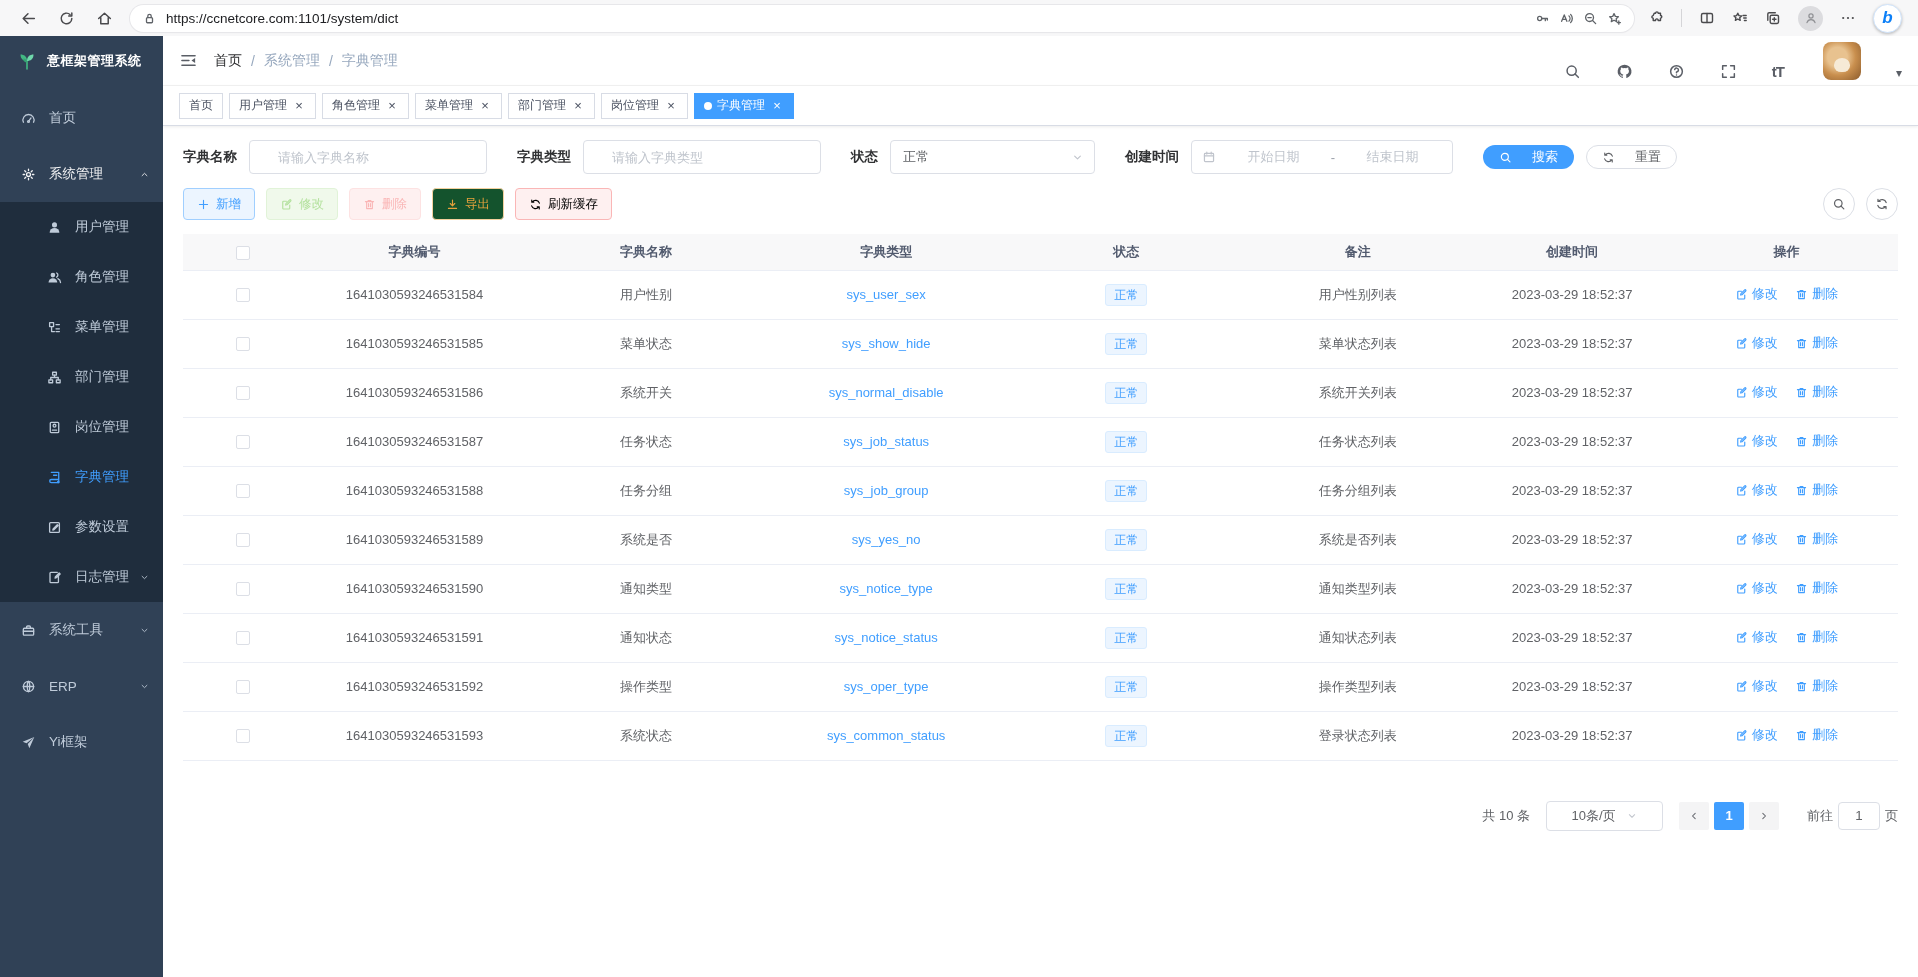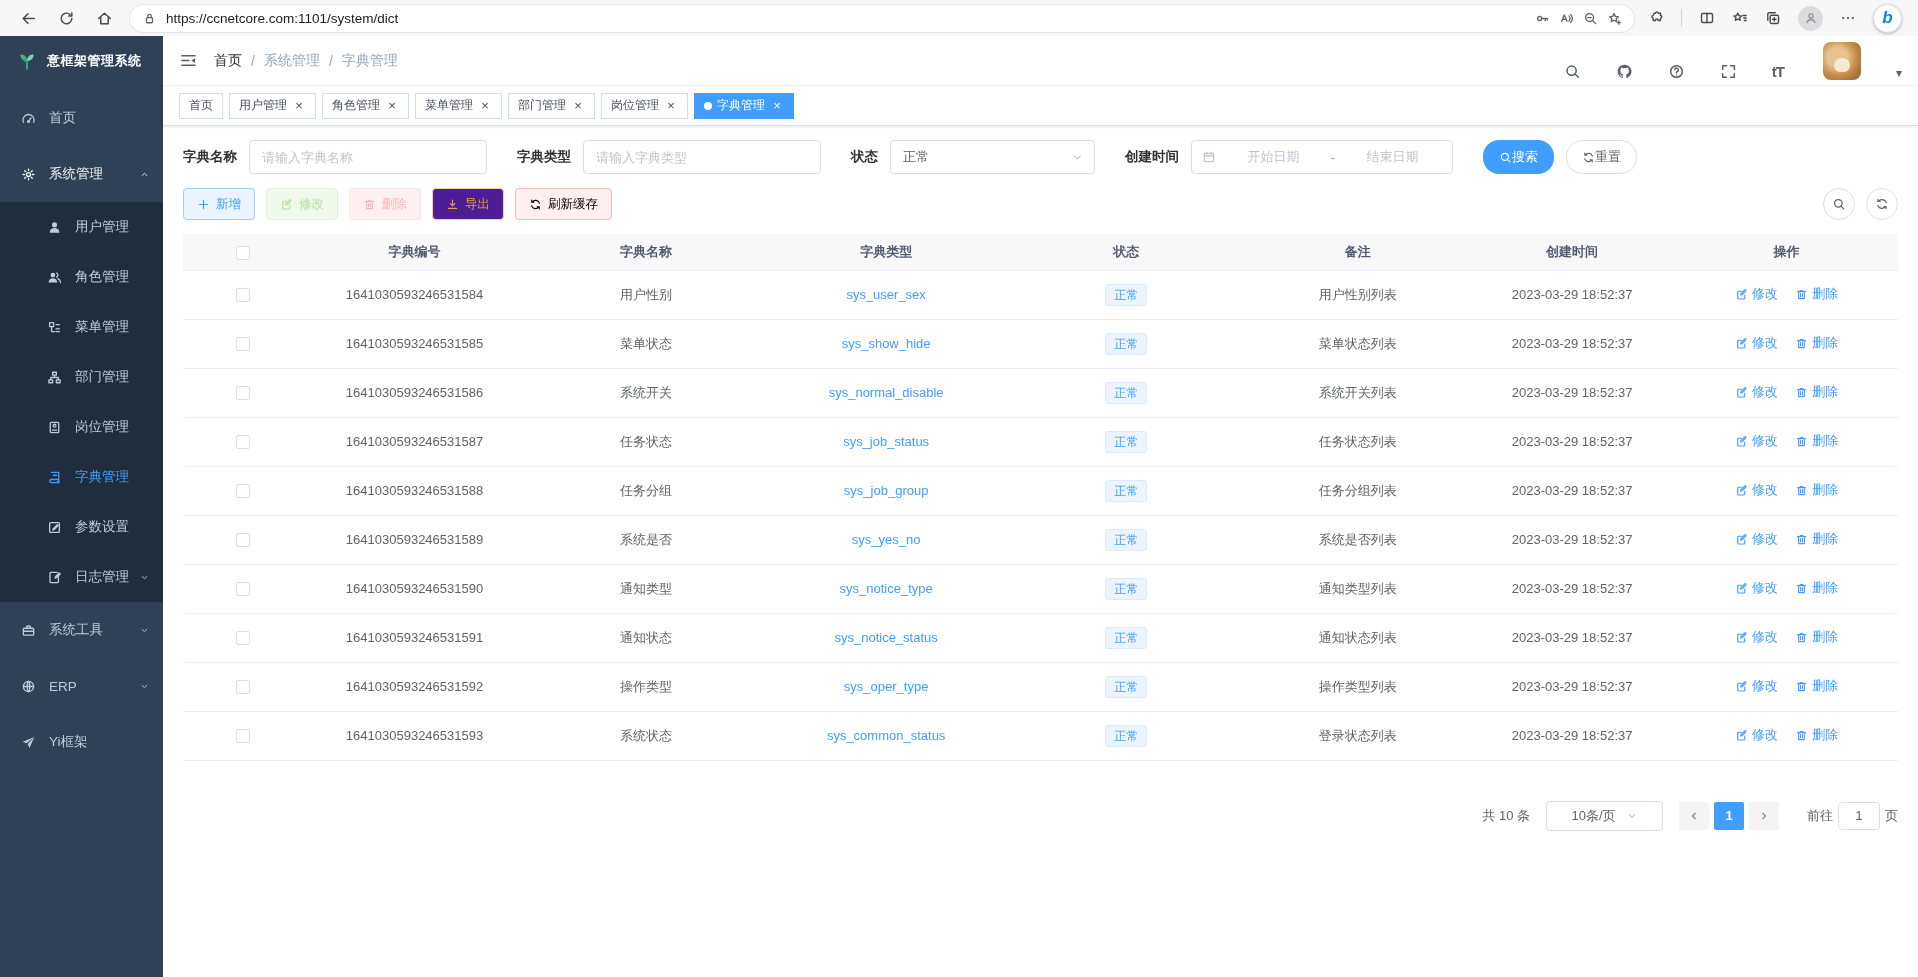--- a/index.html
+++ b/index.html
@@ -61,47 +61,47 @@
   .tab.active{background:#409eff;border-color:#409eff;color:#fff}
   .tab.active .dot{display:inline-block}
   .tab .x{font-size:13px;line-height:1;border-radius:50%;width:14px;height:14px;display:inline-flex;align-items:center;justify-content:center}
 
   
   .content{flex:1;padding:14px 20px 0 20px;position:relative}
 
   .filters{display:flex;align-items:center;margin-bottom:4px}
   .fgroup{display:flex;align-items:center;margin-right:30px}
   .flabel{font-weight:bold;color:#303133;font-size:13.5px;margin-right:12px;white-space:nowrap}
-  .tinput{width:238px;height:34px;border:1px solid #dcdfe6;border-radius:4px;padding:0 12px;font-size:13px;color:#606266;outline:none}
+  .tinput{width:238px;height:34px;border:1px solid #dcdfe6;border-radius:4px;padding:0 28px;font-size:13px;color:#606266;outline:none}
   .tinput::placeholder{color:#bfc4cc}
   .select{width:205px;height:34px;border:1px solid #dcdfe6;border-radius:4px;padding:0 10px 0 12px;
     display:flex;align-items:center;cursor:pointer;background:#fff}
   .select .val{flex:1;color:#606266}
   .select .i{color:#c0c4cc;font-size:13px}
   .drange{width:262px;height:34px;border:1px solid #dcdfe6;border-radius:4px;display:flex;align-items:center;
     padding:0 10px;gap:8px;background:#fff;cursor:pointer}
   .drange .i{color:#c0c4cc;font-size:14px}
   .drange .ph{color:#bfc4cc;flex:1;text-align:center}
   .drange .sep{color:#9aa0a9}
-  .btn{display:inline-flex;align-items:center;justify-content:center;gap:0;height:34px;padding:0 15px;
+  .btn{display:inline-flex;align-items:center;justify-content:center;gap:20px;height:24px;padding:0 15px;
     border-radius:16px;font-size:13px;cursor:pointer;border:1px solid transparent;white-space:nowrap}
   .btn .i{font-size:13px}
   .btn-primary{background:#409eff;color:#fff}
   .btn-plain{background:#fff;border-color:#dcdfe6;color:#606266}
   .filters .btn{margin-left:0}
   .filters .btn+.btn{margin-left:12px}
 
   .toolbar{display:flex;align-items:center;margin-top:14px;position:relative}
   .sbtn{display:inline-flex;align-items:center;gap:6px;height:32px;padding:0 13px;border-radius:4px;
     font-size:12.5px;cursor:pointer;border:1px solid;margin-right:11px}
   .sbtn .i{font-size:13px}
   .b-add{color:#409eff;background:#ecf5ff;border-color:#a0cfff}
   .b-edit{color:#b3e19d;background:#f0f9eb;border-color:#e1f3d8}
   .b-del{color:#fab6b6;background:#fef0f0;border-color:#fde2e2}
-  .b-exp{color:#e6a23c;background:#4c1d95;border-color:#f3d19e}
+  .b-exp{color:#e6a23c;background:#14532d;border-color:#f3d19e}
   .b-cache{color:#000000;background:#fef0f0;border-color:#fab6b6}
   .mini-tools{margin-left:auto;display:flex;gap:11px}
   .circle-btn{width:32px;height:32px;border-radius:50%;border:1px solid #dcdfe6;background:#fff;color:#606266;
     display:flex;align-items:center;justify-content:center;font-size:14px;cursor:pointer}
 
   table{width:100%;border-collapse:collapse;table-layout:fixed;margin-top:14px}
   th{background:#f8f8f9;color:#515a6e;font-weight:bold;font-size:13px;height:36px;text-align:center;
     border-bottom:1px solid #ebeef5}
   td{height:49px;text-align:center;font-size:13px;color:#606266;border-bottom:1px solid #ebeef5;
     overflow:hidden;white-space:nowrap;text-overflow:ellipsis}

